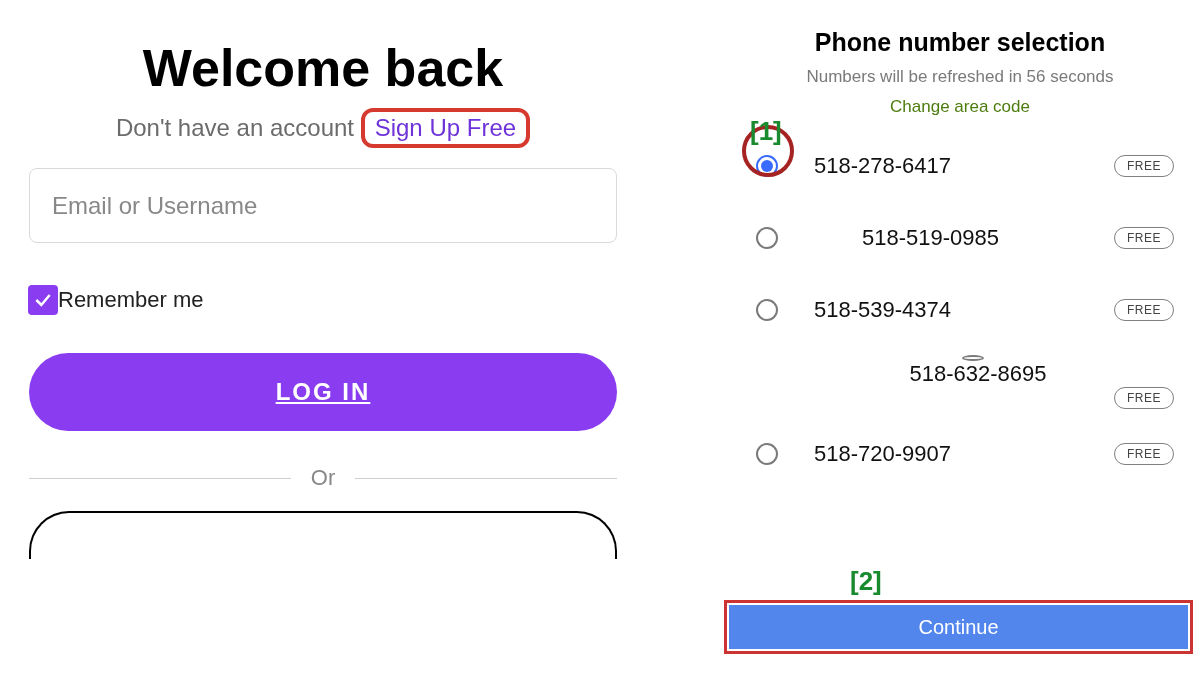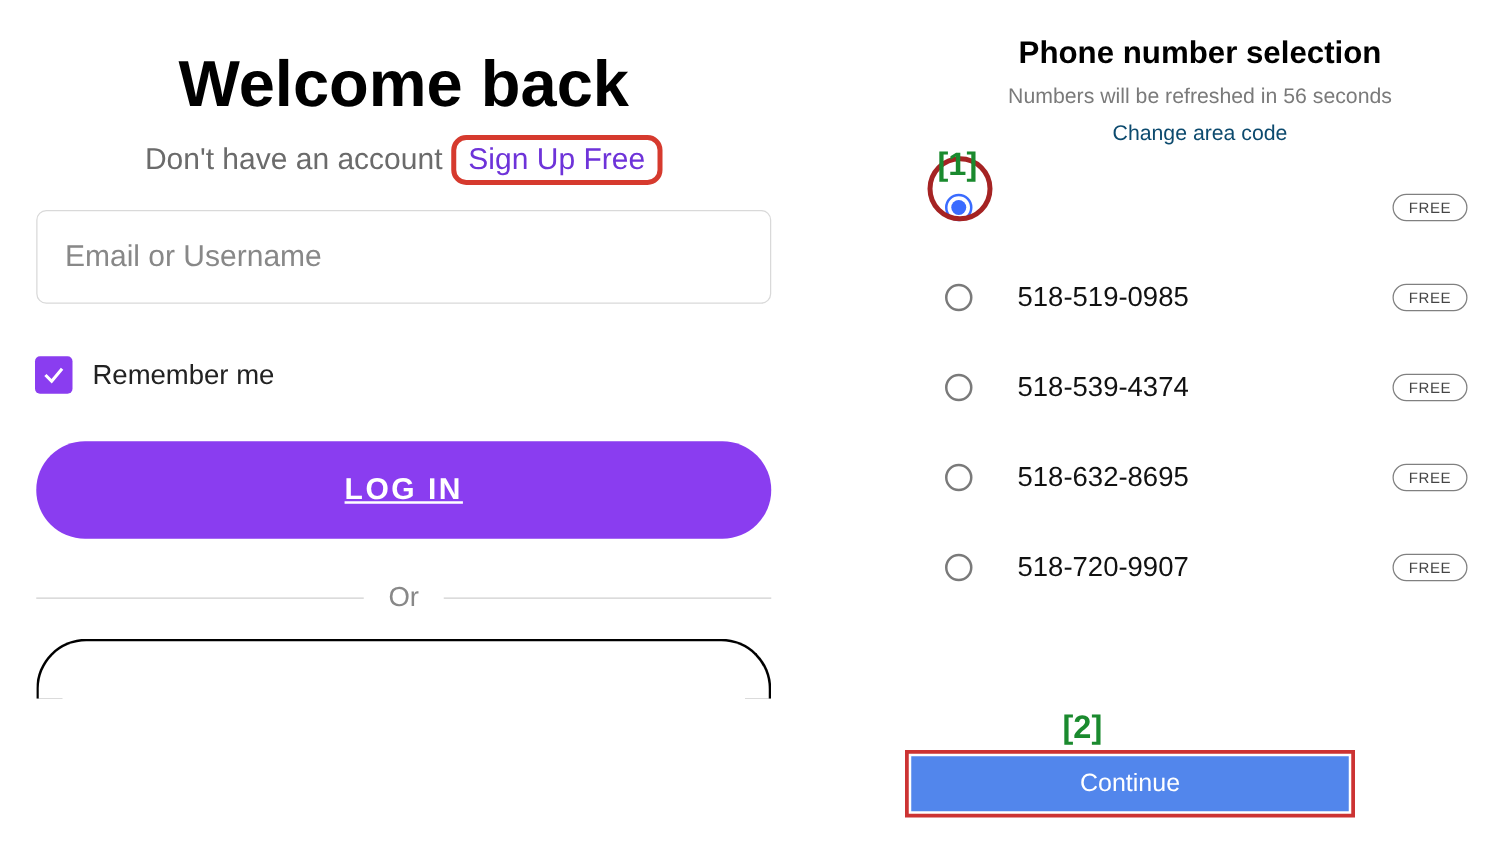--- a/index.html
+++ b/index.html
@@ -7,47 +7,47 @@
   .page { position:relative; width:1200px; height:675px; background:#fff; overflow:hidden; }
 
   
   .login-pane { position:absolute; left:18px; top:38px; width:610px; }
   .login-title { font-size:52px; font-weight:700; text-align:center; margin:0 0 10px 0; }
   .login-sub   { text-align:center; font-size:24px; color:#6b6b6b; margin-bottom:20px; }
   .signup-box  { display:inline-block; padding:2px 10px; border:4px solid #d63a2e; border-radius:12px; color:#6e33d9; font-weight:500; }
   .field { width:588px; height:75px; margin:0 auto 42px auto; border:1px solid #d9d9d9; border-radius:8px;
            display:flex; align-items:center; padding:0 22px; font-size:24px; color:#888; background:#fff; }
   .field .forgot { margin-left:auto; color:#6e33d9; font-size:24px; cursor:pointer; }
-  .remember-row { display:flex; align-items:center; gap:16px; margin-left:10px; margin-bottom:38px; }
+  .remember-row { display:flex; align-items:center; gap:0; margin-left:10px; margin-bottom:38px; }
   .cb { width:30px; height:30px; border-radius:4px; background:#8a3df0; display:flex; align-items:center; justify-content:center; }
   .cb svg { width:20px; height:20px; stroke:#fff; stroke-width:3; fill:none; }
   .remember-row .lab { font-size:22px; color:#222; }
   .login-btn { width:588px; height:78px; margin:0 auto; background:#8a3df0; border-radius:40px;
                display:flex; align-items:center; justify-content:center; color:#fff; font-size:24px; font-weight:700; letter-spacing:2px; cursor:pointer;text-decoration:underline; }
   .or-row { width:588px; margin:34px auto 0; display:flex; align-items:center; gap:20px; }
   .or-line { flex:1; height:1px; background:#cfcfcf; }
   .or-text { font-size:22px; color:#888; }
   .alt-btn { width:588px; height:48px; margin:20px auto 0; border:2px solid #000; border-top-left-radius:40px; border-top-right-radius:40px; border-bottom:none; }
 
   
   .select-pane { position:absolute; left:730px; top:28px; width:460px; }
   .sel-title { font-size:25px; font-weight:700; text-align:center; margin:0 0 10px 0; }
   .sel-sub   { text-align:center; font-size:17px; color:#7a7a7a; margin-bottom:10px; }
-  .change-link { display:block; text-align:center; color:#0c4a6e; font-size:17px; margin-bottom:22px; cursor:pointer; }
+  .change-link { display:block; text-align:center; color:#4d7c0f; font-size:17px; margin-bottom:22px; cursor:pointer; }
 
   .num-row { display:flex; align-items:center; height:54px; margin-bottom:18px; }
   .radio { width:22px; height:22px; border:2px solid #7a7a7a; border-radius:50%; margin-left:26px; position:relative; cursor:pointer; }
   .radio.sel { border-color:#3a6bff; }
   .radio.sel::after { content:""; position:absolute; left:3px; top:3px; width:12px; height:12px; border-radius:50%; background:#3a6bff; }
   .red-ring { position:absolute; left:12px; top:-14px; width:52px; height:52px; border:4px solid #a52323; border-radius:50%; pointer-events:none; }
   .num   { margin-left:36px; font-size:22px; color:#111; }
   .free  { margin-left:auto; margin-right:16px; border:1.5px solid #808080; border-radius:14px;
            padding:3px 12px; font-size:12px; color:#444; letter-spacing:0.5px; }
 
-  .continue-wrap { position:absolute; left:724px; top:600px; width:360px; height:54px;
+  .continue-wrap { position:absolute; left:724px; top:600px; width:469px; height:54px;
                    border:3px solid #c33; padding:2px; }
   .continue-btn  { width:100%; height:100%; background:#5286ec; color:#fff; font-size:20px;
                    display:flex; align-items:center; justify-content:center; cursor:pointer; }
 
   .step1 { position:absolute; left:750px; top:116px; color:#1a8a2e; font-size:26px; font-weight:700; pointer-events:none; }
   .step2 { position:absolute; left:850px; top:566px; color:#1a8a2e; font-size:26px; font-weight:700; pointer-events:none; }
 </style>
 </head>
 <body>
 
@@ -85,33 +85,34 @@
 
   <div class="select-pane">
     <div class="sel-title">Phone number selection</div>
     <div class="sel-sub">Numbers will be refreshed in 56 seconds</div>
     <span class="change-link">Change area code</span>
 
     <div id="num-list">
         <div class="num-row" style="position: relative;">
           <div class="radio sel"></div>
           <div class="red-ring"></div>
+          <div class="num">518-278-6417</div>
           <div class="free">FREE</div>
         </div>
-        <div class="num-row" style="position: relative;">
+        <div class="num-row" style="position: relative; gap: 48px;">
           <div class="radio"></div>
           <div class="num">518-519-0985</div>
           <div class="free">FREE</div>
         </div>
         <div class="num-row" style="position: relative;">
           <div class="radio"></div>
           <div class="num">518-539-4374</div>
           <div class="free">FREE</div>
         </div>
-        <div class="num-row" style="position: relative;">
+        <div class="num-row" style="position: relative; flex-direction: column;">
           <div class="radio"></div>
           <div class="num">518-632-8695</div>
           <div class="free">FREE</div>
         </div>
         <div class="num-row" style="position: relative;">
           <div class="radio"></div>
           <div class="num">518-720-9907</div>
           <div class="free">FREE</div>
         </div>
       </div>

